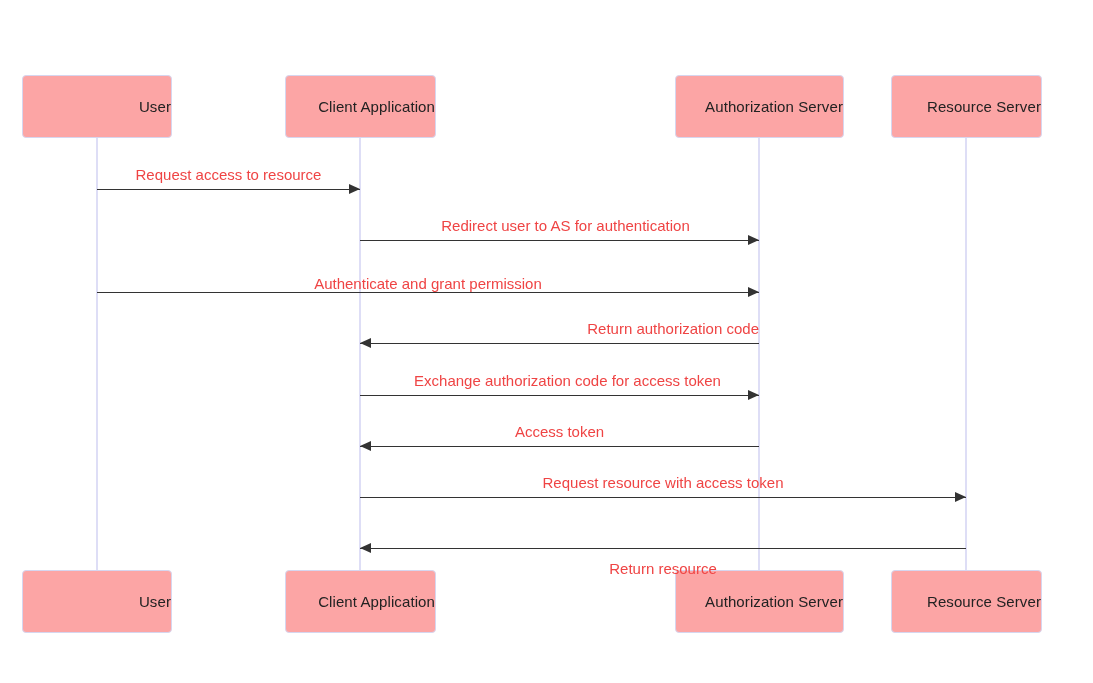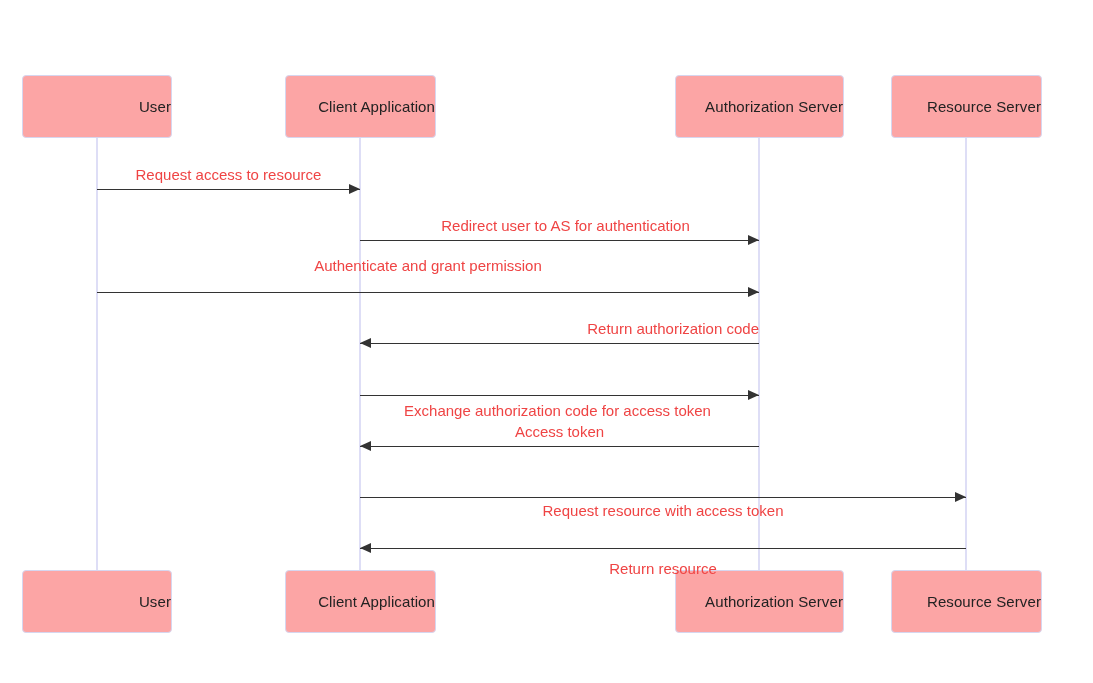--- a/index.html
+++ b/index.html
@@ -106,33 +106,33 @@
 
   <div id="messages">
       <div class="msg-line" style="left: 97px; top: 189px; width: 263px;"></div>
       <div class="arrow-head right" style="top: 184px; left: 349px;"></div>
       <div class="msg-label" style="left: 97px; width: 263px; top: 167px;">Request access to resource</div>
       <div class="msg-line" style="left: 360px; top: 240px; width: 399px;"></div>
       <div class="arrow-head right" style="top: 235px; left: 748px;"></div>
       <div class="msg-label" style="left: 360px; width: 399px; top: 218px; padding-left: 6px;">Redirect user to AS for authentication</div>
       <div class="msg-line" style="left: 97px; top: 292px; width: 662px;"></div>
       <div class="arrow-head right" style="top: 287px; left: 748px;"></div>
-      <div class="msg-label" style="left: 97px; width: 662px; top: 258px;">Authenticate and grant permission</div>
+      <div class="msg-label" style="left: 97px; width: 662px; top: 276px;">Authenticate and grant permission</div>
       <div class="msg-line" style="left: 360px; top: 343px; width: 399px;"></div>
       <div class="arrow-head left" style="top: 338px; left: 360px;"></div>
       <div class="msg-label" style="left: 360px; width: 399px; top: 321px; text-align: right;">Return authorization code</div>
       <div class="msg-line" style="left: 360px; top: 395px; width: 399px;"></div>
       <div class="arrow-head right" style="top: 390px; left: 748px;"></div>
-      <div class="msg-label" style="left: 365px; width: 385px; top: 373px; margin-top: 30px;">Exchange authorization code for access token</div>
+      <div class="msg-label" style="left: 375px; width: 385px; top: 373px;">Exchange authorization code for access token</div>
       <div class="msg-line" style="left: 360px; top: 446px; width: 399px;"></div>
       <div class="arrow-head left" style="top: 441px; left: 360px;"></div>
       <div class="msg-label" style="left: 360px; width: 399px; top: 424px;">Access token</div>
       <div class="msg-line" style="left: 360px; top: 497px; width: 606px;"></div>
       <div class="arrow-head right" style="top: 492px; left: 955px;"></div>
-      <div class="msg-label" style="left: 360px; width: 606px; top: 503px;">Request resource with access token</div>
+      <div class="msg-label" style="left: 360px; width: 606px; top: 475px;">Request resource with access token</div>
       <div class="msg-line" style="left: 360px; top: 548px; width: 606px;"></div>
       <div class="arrow-head left" style="top: 543px; left: 360px;"></div>
       <div class="msg-label" style="left: 360px; width: 606px; top: 526px; margin-top: 35px;">Return resource</div>
     </div>
 
   <div id="bottom-actors">
       <div class="actor-box" style="left: 22px; top: 570px; width: 150px; height: 63px;">
         <span>User</span>
       </div>
       <div class="actor-box" style="left: 285px; top: 570px; width: 151px; height: 63px;">

